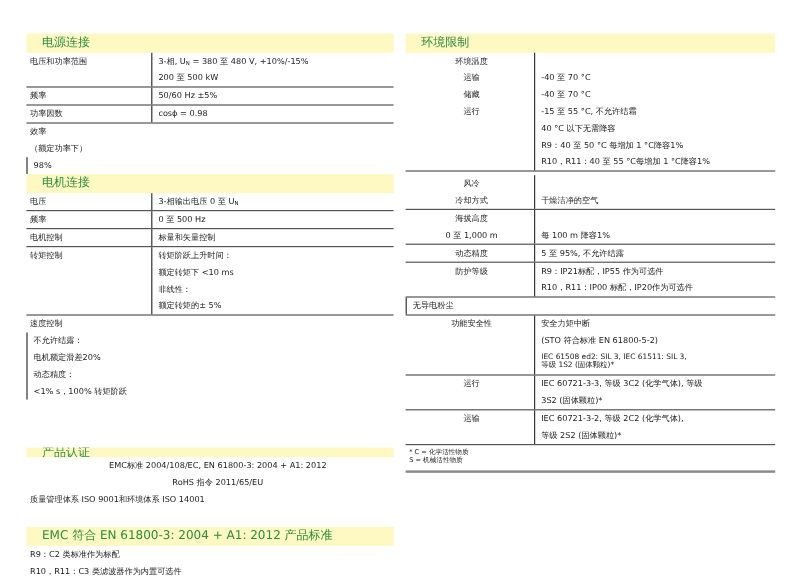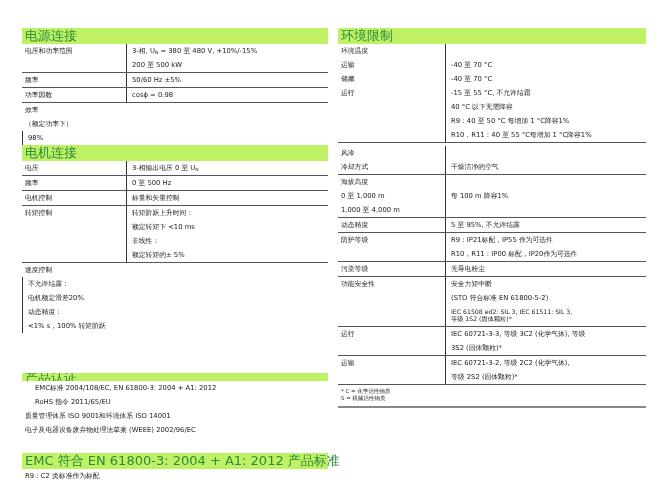--- a/index.html
+++ b/index.html
@@ -1,33 +1,33 @@
 <!DOCTYPE html>
 <html><head>
 <meta charset="utf-8">
 <style>
   html, body { margin: 0; padding: 0; background: #ffffff; }
   body { width: 669px; height: 483px; position: relative; overflow: hidden;
          font-family: "DejaVu Sans", sans-serif; color: #222; }
   .panel { position: absolute; top: 28px; }
   .left { left: 22px; width: 306px; }
   .right { left: 338px; width: 308px; }
-  .hdr { background: #bef264; color: #2e8a3c; font-size: 13px; height: 16px;
-         line-height: 16px; padding-left: 3px; white-space: nowrap; }
+  .hdr { background: #fef9c3; color: #2e8a3c; font-size: 10px; height: 16px;
+         line-height: 16px; padding-left: 13px; white-space: nowrap; }
   .row { display: flex; border-bottom: 1.5px solid #555; }
   .row.nob { border-bottom: none; flex-direction: column; }
   .lab { font-size: 6.8px; padding-left: 3px; box-sizing: border-box; }
   .left .lab { width: 104px; }
-  .right .lab { width: 107px; }
+  .right .lab { width: 107px; text-align: center; }
   .val { font-size: 6.8px; padding-left: 5px; border-left: 1.5px solid #333; flex: 1; box-sizing: border-box; }
   .ln { height: 14px; line-height: 14px; white-space: nowrap; }
   .ln.sm { font-size: 6.2px; height: 7px; line-height: 7px; }
   sub { font-size: 4.5px; vertical-align: -1px; }
   .plain { font-size: 6.8px; height: 14px; line-height: 14px; white-space: nowrap; }
-  .ind { padding-left: 13px; }
+  .ind { padding-left: 13px; text-align: center; }
   .fn { font-size: 5.5px; line-height: 7px; padding-left: 3px; }
   .thickline { border-bottom: 2.5px solid #888; }
 </style>
 </head>
 <body>
 
 <div class="panel left">
   <div class="hdr">电源连接</div>
   <div class="row">
     <div class="lab">
@@ -109,21 +109,20 @@
       <div class="ln">电机额定滑差20%</div>
       <div class="ln">动态精度：</div>
       <div class="ln">&lt;1% s，100% 转矩阶跃</div>
     </div>
   </div>
 
   <div class="hdr" style="height:8px;line-height:10px;overflow:hidden;margin-top:40px;">产品认证</div>
   <div class="plain ind">EMC标准  2004/108/EC, EN 61800-3: 2004 + A1: 2012</div>
   <div class="plain ind">RoHS 指令 2011/65/EU</div>
   <div class="plain" style="padding-left:3px">质量管理体系 ISO 9001和环境体系  ISO 14001</div>
-  <div class="plain" style="padding-left:3px">电子及电器设备废弃物处理法草案  (WEEE) 2002/96/EC</div>
 
   <div style="height:16px"></div>
   <div class="hdr">EMC 符合 EN 61800-3: 2004 + A1: 2012 产品标准</div>
   <div class="plain" style="padding-left:3px">R9：C2 类标准作为标配</div>
   <div class="plain" style="padding-left:3px">R10，R11：C3 类滤波器作为内置可选件</div>
 </div>
 
 <div class="panel right">
   <div class="hdr">环境限制</div>
   <div class="row">
@@ -150,21 +149,20 @@
     </div>
     <div class="val">
       <div class="ln"></div>
       <div class="ln">干燥洁净的空气</div>
     </div>
   </div>
   <div class="row">
     <div class="lab">
       <div class="ln">海拔高度</div>
       <div class="ln">0 至 1,000 m</div>
-      <div class="ln">1,000 至 4,000 m</div>
     </div>
     <div class="val">
       <div class="ln"></div>
       <div class="ln">每  100 m 降容1%</div>
     </div>
   </div>
   <div class="row">
     <div class="lab">
         <div class="ln">动态精度</div>
       </div>
@@ -175,23 +173,20 @@
   <div class="row">
     <div class="lab">
         <div class="ln">防护等级</div>
       </div>
     <div class="val">
       <div class="ln">R9：IP21标配，IP55 作为可选件</div>
       <div class="ln">R10，R11：IP00 标配，IP20作为可选件</div>
     </div>
   </div>
   <div class="row">
-    <div class="lab">
-        <div class="ln">污染等级</div>
-      </div>
     <div class="val">
         <div class="ln">无导电粉尘</div>
       </div>
   </div>
   <div class="row">
     <div class="lab">
         <div class="ln">功能安全性</div>
       </div>
     <div class="val">
       <div class="ln">安全力矩中断</div>

